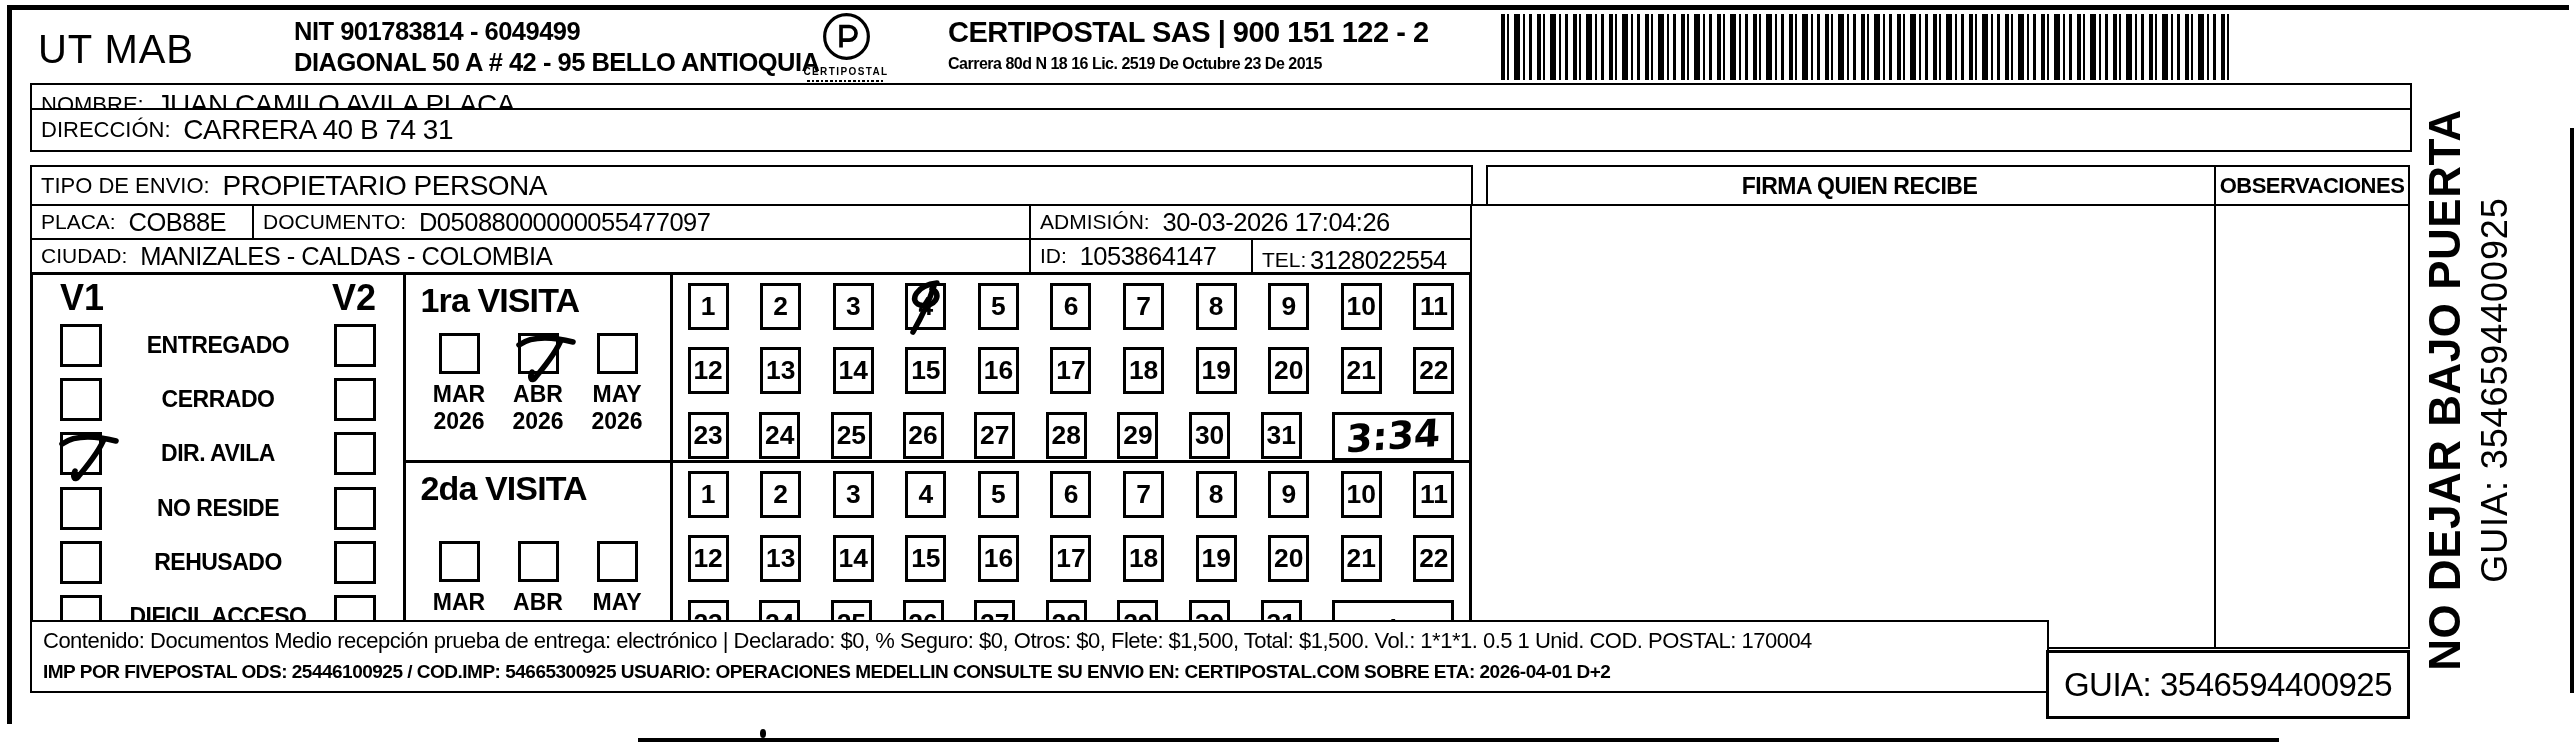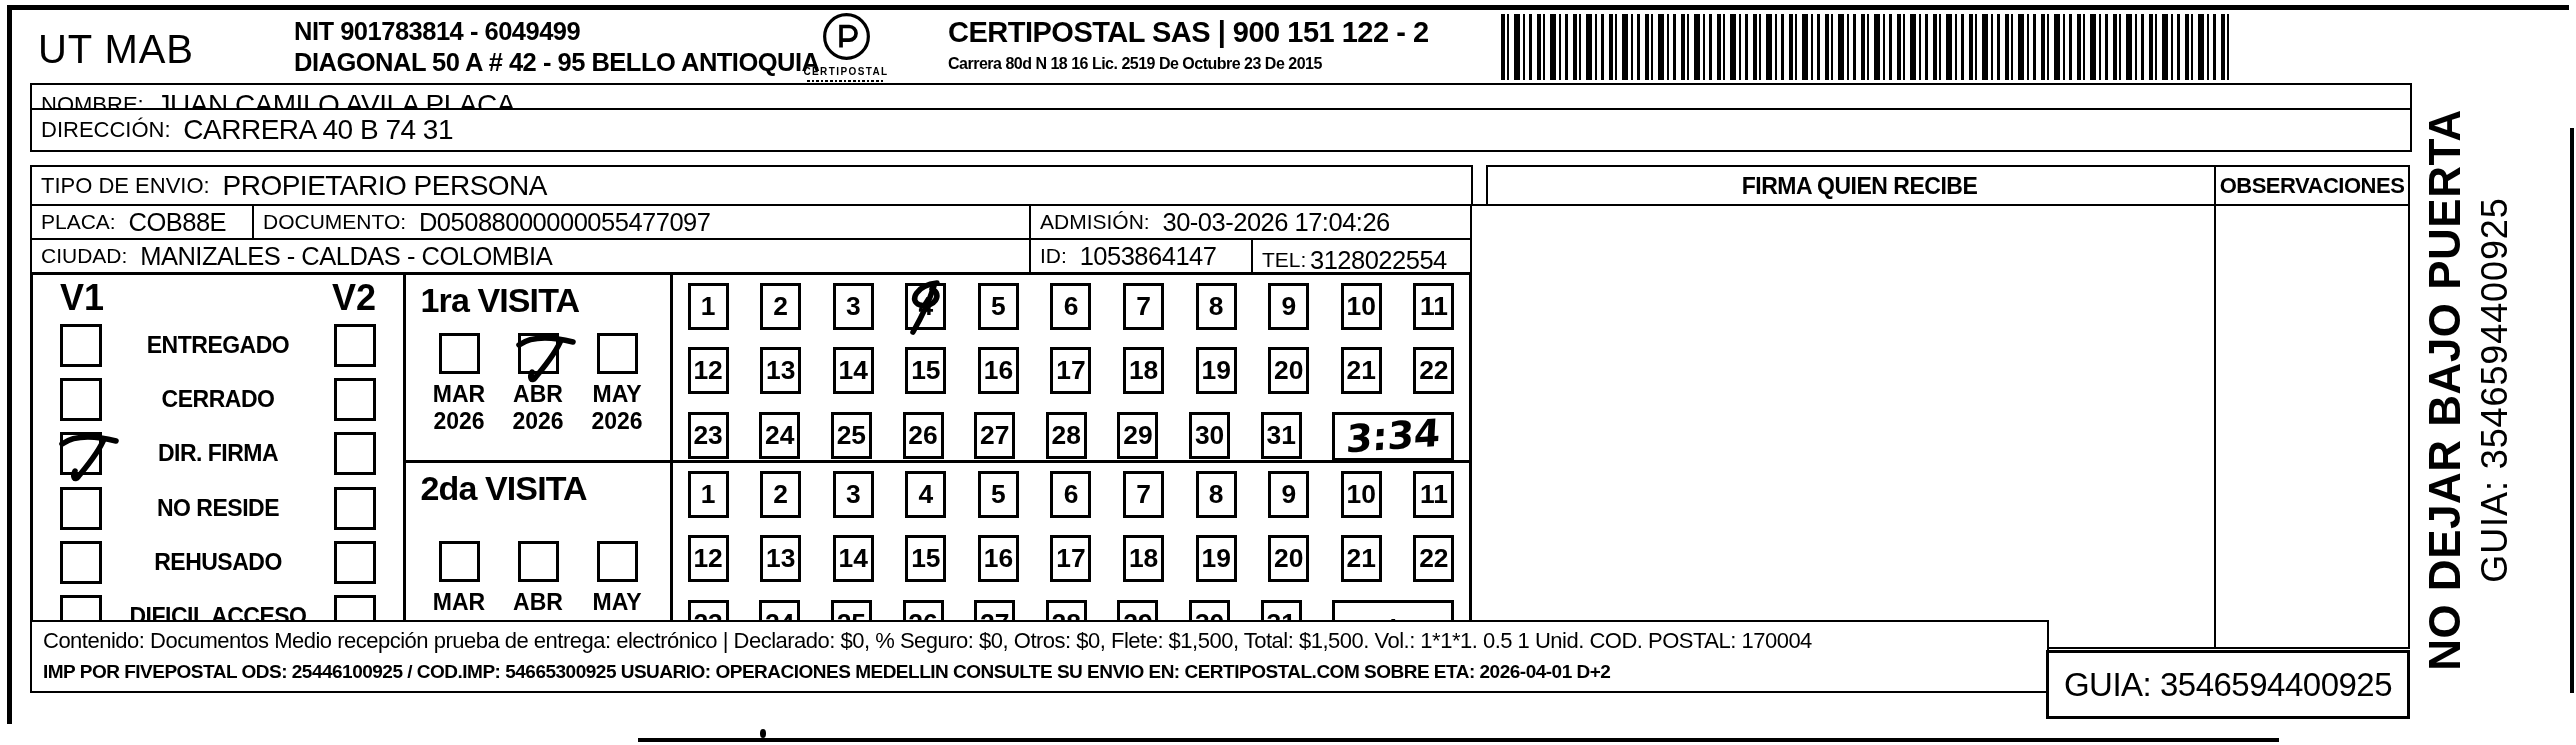--- a/index.html
+++ b/index.html
@@ -198,21 +198,21 @@
           <span class="status-label">CERRADO</span>
           <span class="cb"></span>
         </div>
         <div class="status-row">
           <span class="cb">
             <svg class="hmark" viewBox="0 0 60 60">
               <path d="M4 17 C 18 7, 38 9, 58 14"></path>
               <path d="M46 12 C 41 25, 29 39, 20 50 C 17 54, 14 50, 17 44"></path>
             </svg>
           </span>
-          <span class="status-label">DIR. FIRMA</span>
+          <span class="status-label">DIR. AVILA</span>
           <span class="cb"></span>
         </div>
         <div class="status-row">
           <span class="cb"></span>
           <span class="status-label">NO RESIDE</span>
           <span class="cb"></span>
         </div>
         <div class="status-row">
           <span class="cb"></span>
           <span class="status-label">REHUSADO</span>

